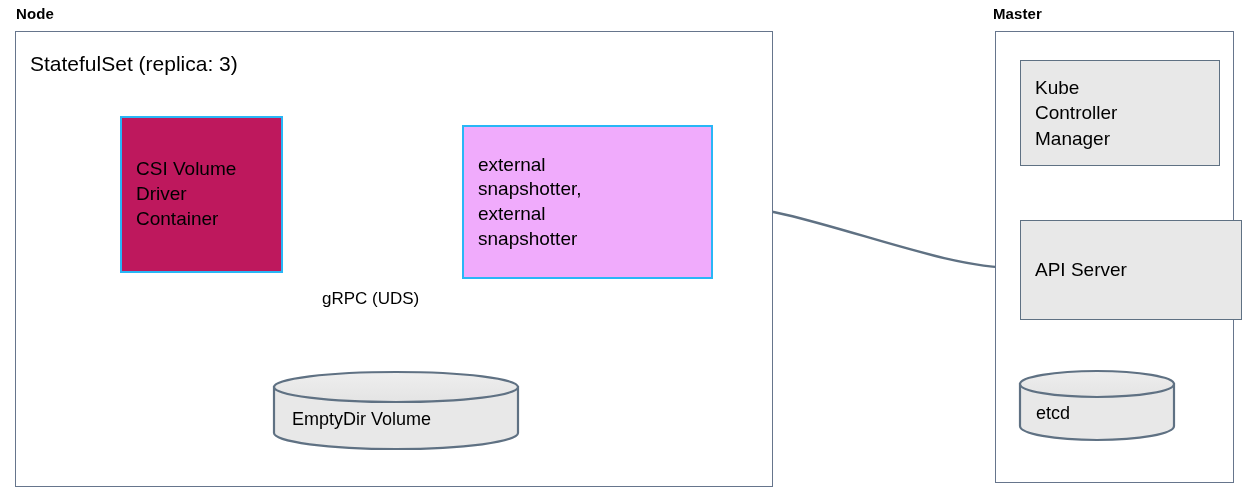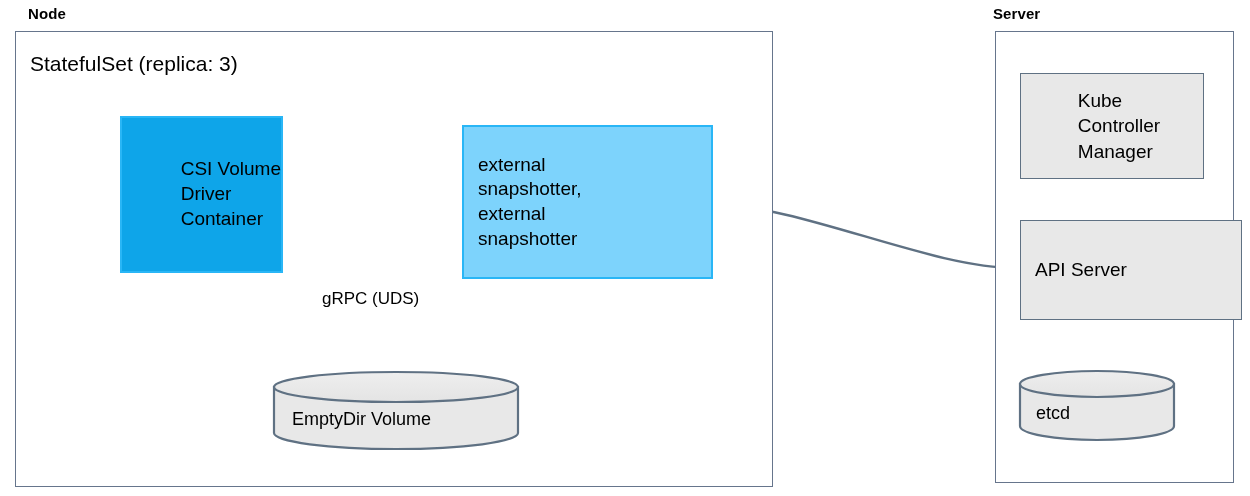--- a/index.html
+++ b/index.html
@@ -33,22 +33,22 @@
   
   .proc-box{
     box-sizing:border-box;
     border:2.2px solid #29b6f6;
     display:flex;align-items:center;
     padding-left:14px;
   }
   .proc-box .txt{
     font-size:19px;line-height:1.30;color:#000;
   }
-  .proc-orange{background:#0ea5e9;justify-content:flex-end;}
-  .proc-green{background:#7dd3fc;}
+  .proc-orange{background:#be185d;}
+  .proc-green{background:#f0abfc;}
 
   
   .grey-box{
     box-sizing:border-box;
     background:#e8e8e8;
     border:1.6px solid #5f7183;
     display:flex;align-items:center;
     padding-left:14px;
   }
   .grey-box .txt{
@@ -94,21 +94,21 @@
 
     <line x1="588" y1="285" x2="412" y2="375" stroke="#5f7183" stroke-width="2.4" marker-start="url(#atail)" marker-end="url(#ahead)"></line>
 
     <path d="M 716,205 C 800,205 930,268 1016,268" fill="none" stroke="#5f7183" stroke-width="2.4" marker-start="url(#atail)" marker-end="url(#ahead)"></path>
 
     <line x1="1112" y1="166" x2="1112" y2="219" stroke="#5f7183" stroke-width="2.4" marker-start="url(#atail)" marker-end="url(#ahead)"></line>
 
     <line x1="1097" y1="320" x2="1097" y2="374" stroke="#5f7183" stroke-width="2.4" marker-start="url(#atail)" marker-end="url(#ahead)"></line>
   </svg>
 
-  <div class="abs group-label" style="left:16px;top:6px;margin-left:12px;">Node</div>
+  <div class="abs group-label" style="left:16px;top:6px;">Node</div>
 
   <div class="abs container-box" style="left:15px;top:31px;width:758px;height:456px;"></div>
 
   <div class="abs box-title" style="left:30px;top:53px;">StatefulSet (replica: 3)</div>
 
   <div class="abs proc-box proc-orange" style="left:120px;top:116px;width:163px;height:157px;">
     <div class="txt">
       <span>CSI Volume</span><br>
       <span>Driver</span><br>
       <span>Container</span>
@@ -127,25 +127,25 @@
   <div class="abs edge-label" style="left:322px;top:290px;">gRPC (UDS)</div>
 
   <div class="cyl" style="left:272px;top:371px;width:268px;height:82px;">
     <svg width="248" height="82" viewBox="0 0 248 82">
       <path d="M2,16 L2,62 A 122,16 0 0 0 246,62 L246,16 Z" fill="#e8e8e8" stroke="#5f7183" stroke-width="2.2"></path>
       <ellipse cx="124" cy="16" rx="122" ry="15" fill="url(#cylTop)" stroke="#5f7183" stroke-width="2.2"></ellipse>
     </svg>
     <div class="cyl-label" style="top:38px;left:20px;right:0;text-align:left;">EmptyDir Volume</div>
   </div>
 
-  <div class="abs group-label" style="left:993px;top:6px;">Server</div>
+  <div class="abs group-label" style="left:993px;top:6px;">Master</div>
 
   <div class="abs container-box" style="left:995px;top:31px;width:239px;height:452px;"></div>
 
-  <div class="abs grey-box" style="left:1020px;top:73px;width:184px;height:106px;justify-content:center;">
+  <div class="abs grey-box" style="left:1020px;top:60px;width:200px;height:106px;">
     <div class="txt">
       <span>Kube</span><br>
       <span>Controller</span><br>
       <span>Manager</span>
     </div>
   </div>
 
   <div class="abs grey-box" style="left:1020px;top:220px;width:222px;height:100px;">
     <div class="txt">API Server</div>
   </div>

